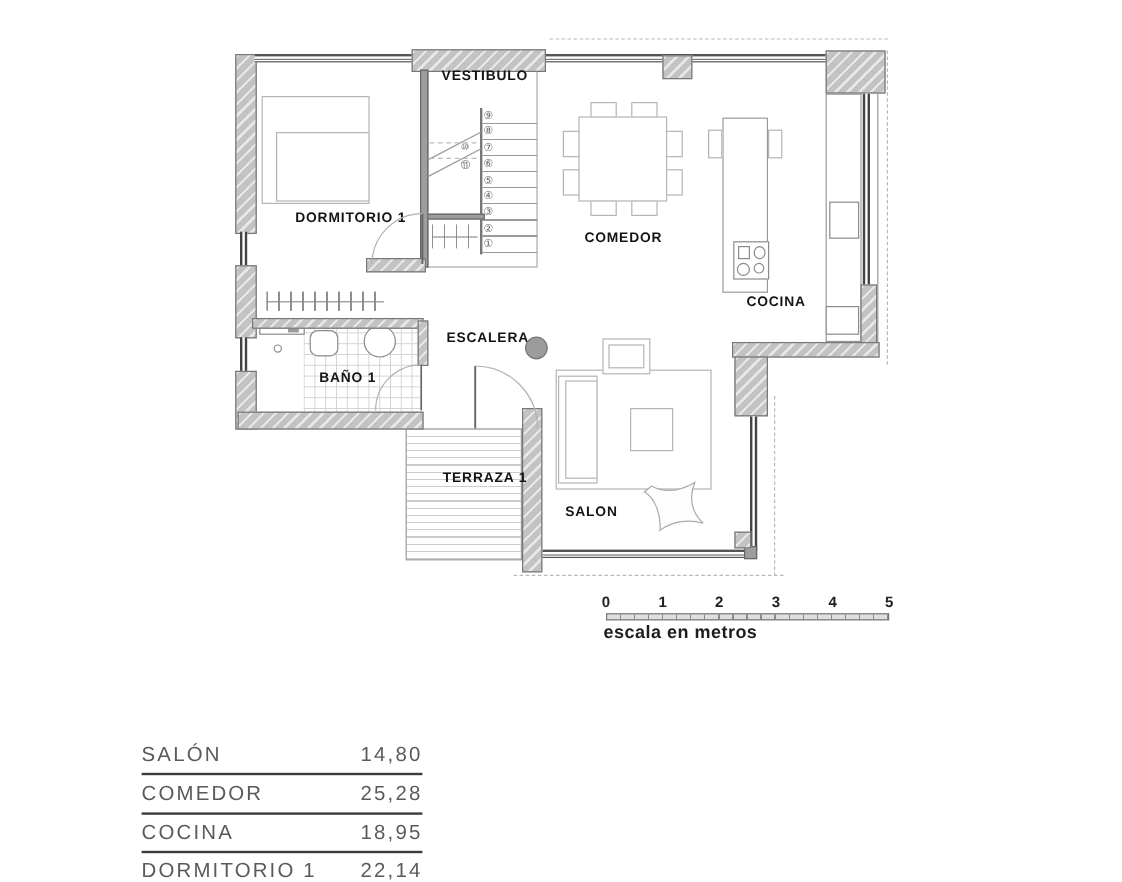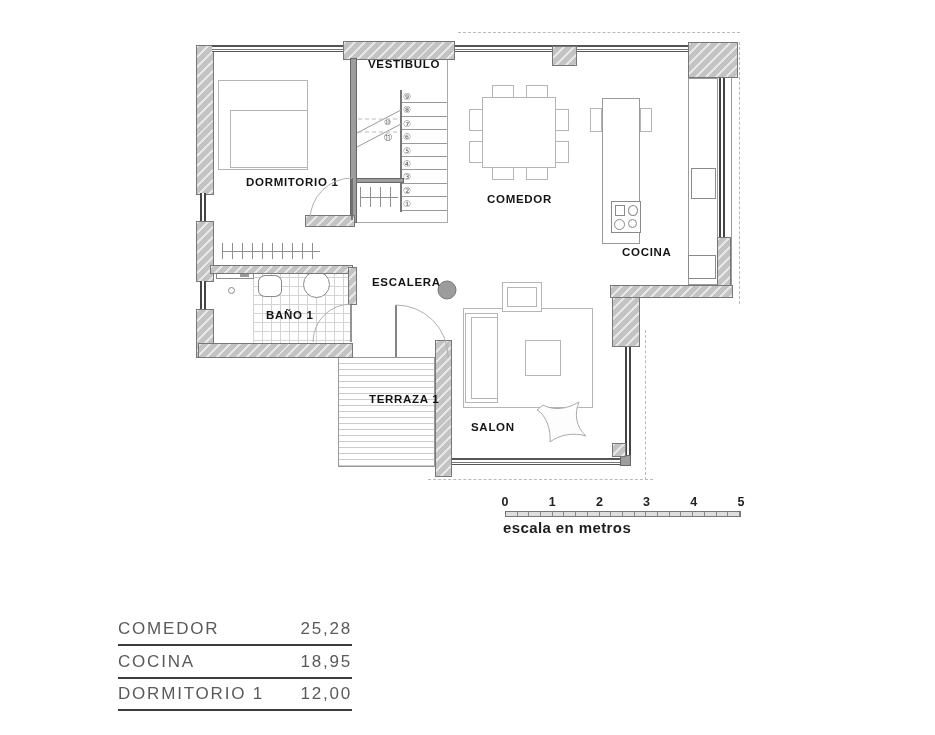--- a/index.html
+++ b/index.html
@@ -188,26 +188,30 @@
       <div class="scale-num" style="left: 599.4px; top: 495px;">2</div>
       <div class="scale-num" style="left: 646.6px; top: 495px;">3</div>
       <div class="scale-num" style="left: 693.8px; top: 495px;">4</div>
       <div class="scale-num" style="left: 741px; top: 495px;">5</div>
     </div>
   <div class="scale-band" style="left:505px;top:511px;width:236px;"></div>
   <div class="scale-cap" style="left:503px;top:519px;">escala en metros</div>
 
   <div id="area-table" class="atable" style="left:118px;top:614px;">
       <div class="arow">
+        <span>SALÓN</span>
+        <span>14,80</span>
+      </div>
+      <div class="arow">
         <span>COMEDOR</span>
         <span>25,28</span>
       </div>
       <div class="arow">
         <span>COCINA</span>
         <span>18,95</span>
       </div>
       <div class="arow">
         <span>DORMITORIO 1</span>
-        <span>12,00</span>
+        <span>22,14</span>
       </div>
     </div>
 
 </div>
 
 </body></html>

